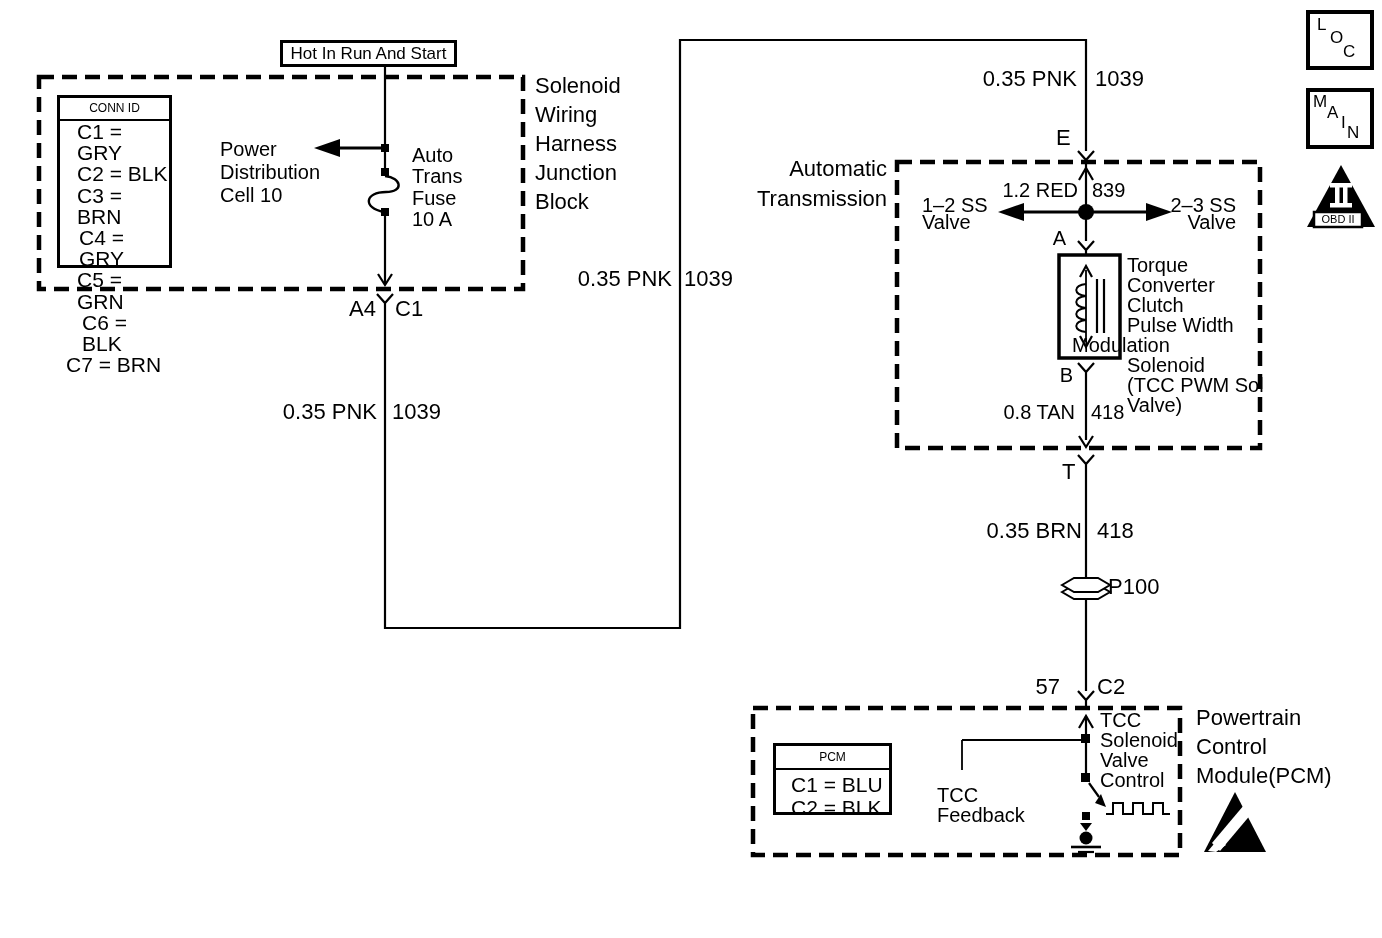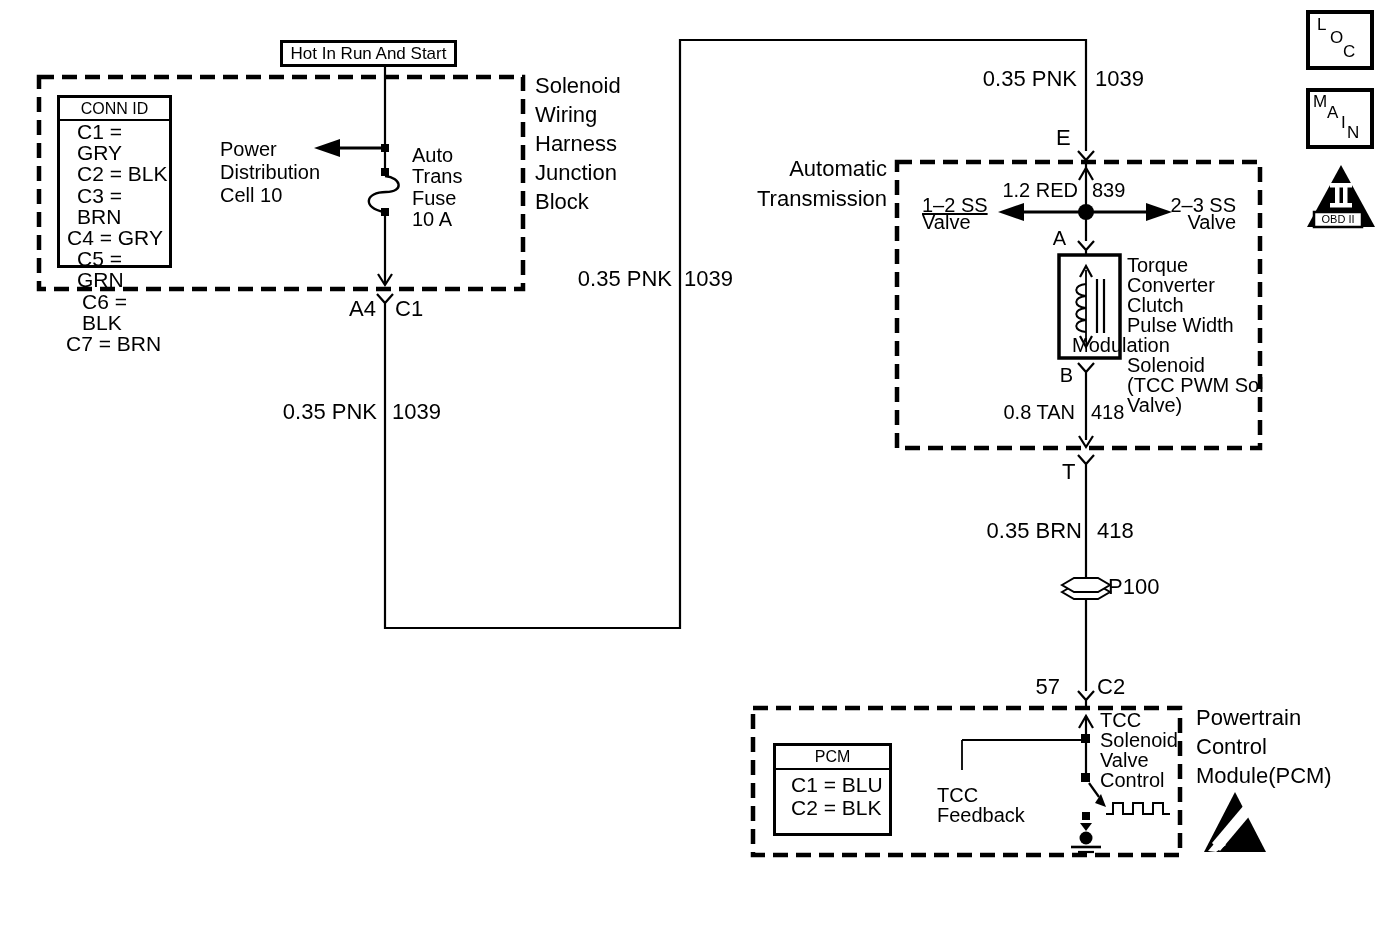--- a/index.html
+++ b/index.html
@@ -6,21 +6,21 @@
   .canvas{position:relative;width:1382px;height:938px;background:#ffffff;overflow:hidden;
           font-family:"Liberation Sans", sans-serif;color:#000;}
   svg{position:absolute;left:0;top:0;}
   .t{position:absolute;white-space:nowrap;color:#000;}
   .lg{font-size:22px;line-height:26px;}
   .md{font-size:20px;line-height:19px;}
   .ra{text-align:right;}
   .hotbox{position:absolute;left:280px;top:40px;width:177px;height:27px;border:3px solid #000;
           box-sizing:border-box;text-align:center;font-size:17px;line-height:22px;}
   .tbl{position:absolute;border:3px solid #000;box-sizing:border-box;background:#fff;}
-  .tbl .hd{border-bottom:2px solid #000;text-align:center;font-size:16px;}
+  .tbl .hd{border-bottom:2px solid #000;text-align:center;font-size:12px;}
   .tbl .rw{font-size:21px;}
   .badgeletter{position:absolute;font-size:17px;line-height:17px;}
   .obdlabel{position:absolute;left:1314px;top:212px;width:48px;text-align:center;
             font-size:11px;line-height:15px;}
 </style>
 </head>
 <body>
 
 <div class="canvas">
 
@@ -124,21 +124,21 @@
     </g>
   </svg>
 
   <div class="hotbox">Hot In Run And Start</div>
 
   <div class="tbl" style="left:57px;top:95px;width:115px;height:173px;">
     <div class="hd" style="line-height:21px;height:21px;">CONN ID</div>
     <div class="rw" style="padding-left:17px;line-height:21.2px;">C1 = GRY</div>
     <div class="rw" style="padding-left:17px;line-height:21.2px;">C2 = BLK</div>
     <div class="rw" style="padding-left:17px;line-height:21.2px;">C3 = BRN</div>
-    <div class="rw" style="padding-left:7px;line-height:21.2px;">C4 = GRY</div>
+    <div class="rw" style="padding-left:19px;line-height:21.2px;">C4 = GRY</div>
     <div class="rw" style="padding-left:17px;line-height:21.2px;">C5 = GRN</div>
     <div class="rw" style="padding-left:22px;line-height:21.2px;">C6 = BLK</div>
     <div class="rw" style="padding-left:6px;line-height:21.2px;">C7 = BRN</div>
   </div>
 
   <div class="t md" style="left:220px;top:140px;">Power</div>
   <div class="t md" style="left:220px;top:163px;">Distribution</div>
   <div class="t md" style="left:220px;top:186px;">Cell 10</div>
   <div class="t md" style="left:412px;top:146px;">Auto</div>
   <div class="t md" style="left:412px;top:167px;">Trans</div>
@@ -162,21 +162,21 @@
   <div class="t lg" style="left:1095px;top:66px;">1039</div>
 
   <div class="t lg" style="left:1056px;top:125px;">E</div>
 
   <div class="t lg ra" style="right:495px;top:156px;margin-left:20px;">Automatic</div>
   <div class="t lg ra" style="right:495px;top:186px;">Transmission</div>
 
   <div class="t md ra" style="right:304px;top:181px;">1.2 RED</div>
   <div class="t md" style="left:1092px;top:181px;">839</div>
 
-  <div class="t md" style="left:922px;top:196px;text-decoration:underline;">1–2 SS</div>
+  <div class="t md" style="left:922px;top:196px;">1–2 SS</div>
   <div class="t md" style="left:922px;top:213px;">Valve</div>
   <div class="t md ra" style="right:146px;top:196px;">2–3 SS</div>
   <div class="t md ra" style="right:146px;top:213px;">Valve</div>
 
   <div class="t md ra" style="right:316px;top:229px;">A</div>
   <div class="t md ra" style="right:309px;top:366px;">B</div>
 
   <div class="t md" style="left:1127px;top:256px;">Torque</div>
   <div class="t md" style="left:1127px;top:276px;">Converter</div>
   <div class="t md" style="left:1127px;top:296px;">Clutch</div>
@@ -192,21 +192,21 @@
   <div class="t lg" style="left:1062px;top:459px;">T</div>
 
   <div class="t lg ra" style="right:300px;top:518px;">0.35 BRN</div>
   <div class="t lg" style="left:1097px;top:518px;">418</div>
 
   <div class="t lg" style="left:1108px;top:574px;">P100</div>
 
   <div class="t lg ra" style="right:322px;top:674px;">57</div>
   <div class="t lg" style="left:1097px;top:674px;">C2</div>
 
-  <div class="tbl" style="left:773px;top:743px;width:119px;height:93px;">
+  <div class="tbl" style="left:773px;top:743px;width:119px;height:72px;">
     <div class="hd" style="line-height:22px;height:22px;">PCM</div>
     <div class="rw" style="padding-left:15px;line-height:23px;margin-top:3px;">C1 = BLU</div>
     <div class="rw" style="padding-left:15px;line-height:23px;">C2 = BLK</div>
   </div>
 
   <div class="t md" style="left:937px;top:786px;">TCC</div>
   <div class="t md" style="left:937px;top:806px;">Feedback</div>
   <div class="t md" style="left:1100px;top:711px;">TCC</div>
   <div class="t md" style="left:1100px;top:731px;">Solenoid</div>
   <div class="t md" style="left:1100px;top:751px;">Valve</div>

